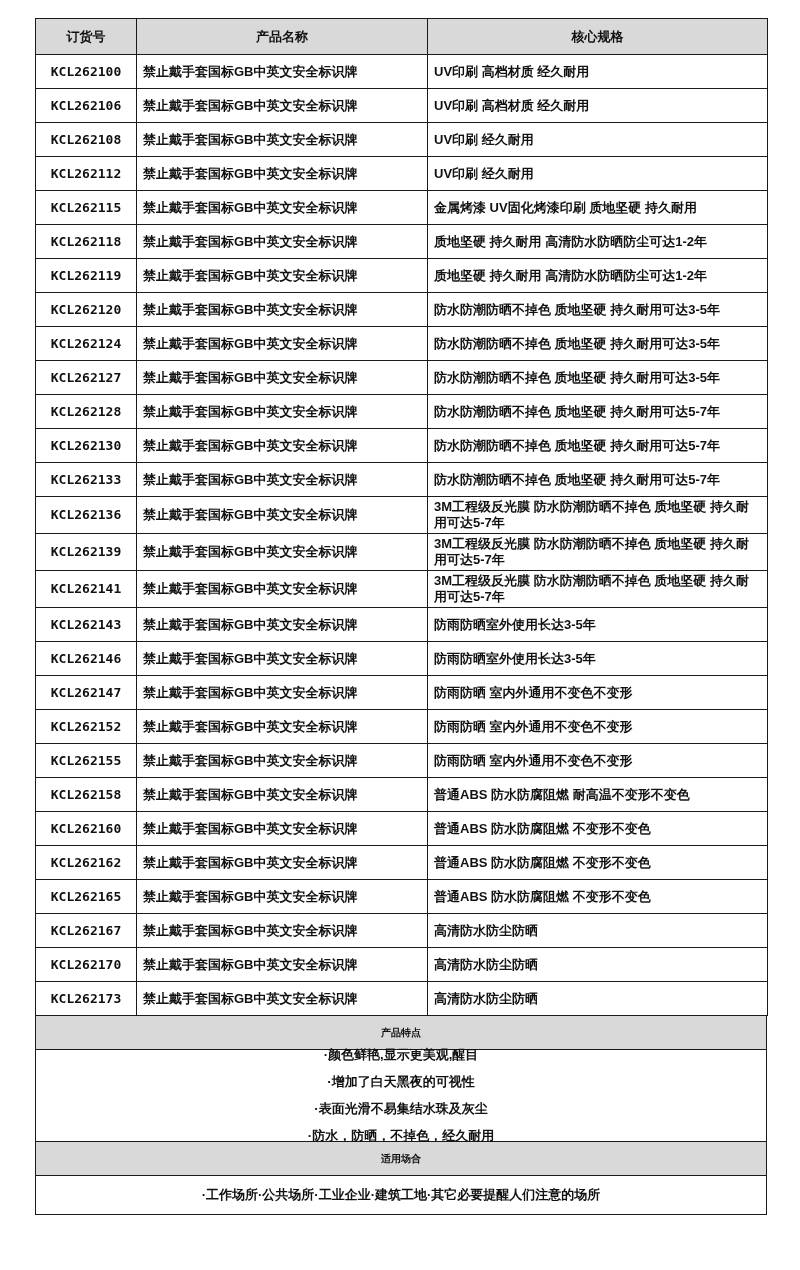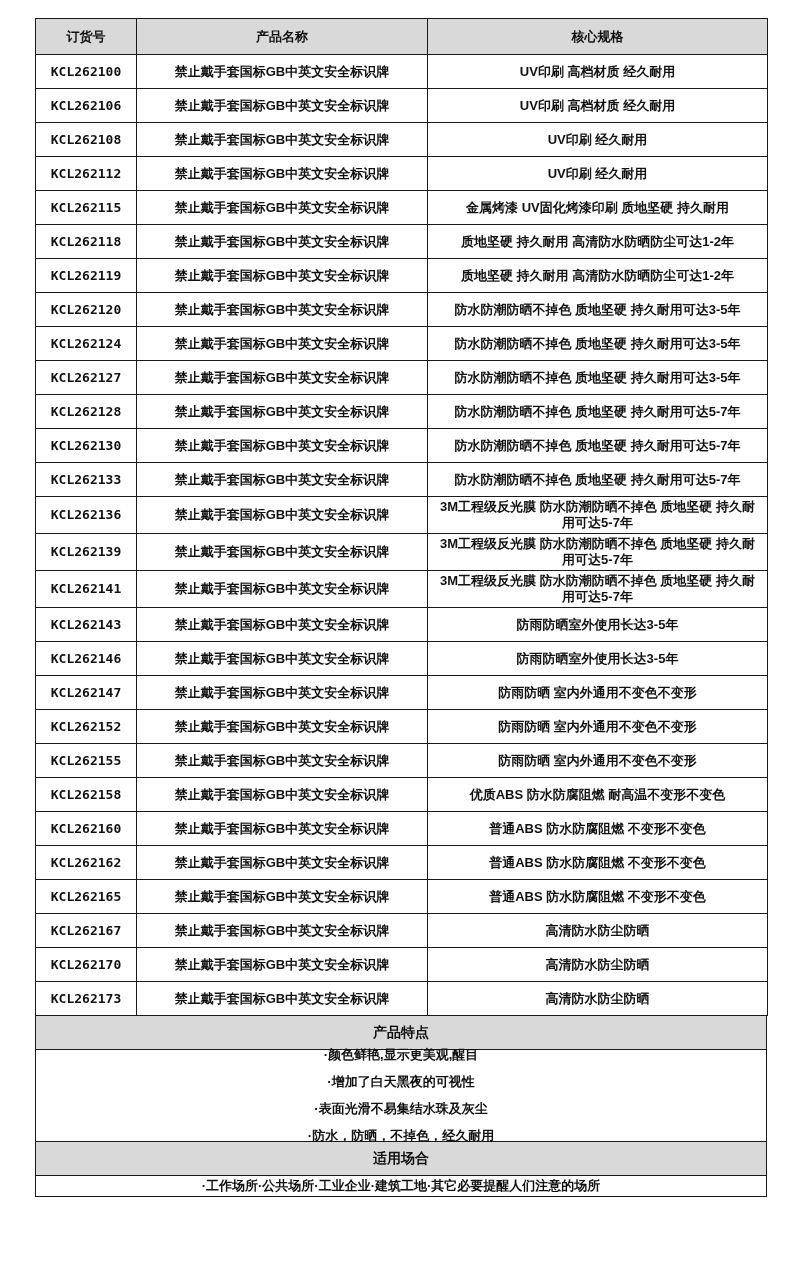--- a/index.html
+++ b/index.html
@@ -37,45 +37,45 @@
   }
   table.spec th.c1{text-align:center;}
   table.spec td{height:34px;padding:2px 6px;font-weight:bold;}
   td.col-order{
     text-align:center;
     font-family:"DejaVu Sans Mono","Liberation Mono",monospace;
     font-size:13px;
     letter-spacing:0px;
     font-weight:bold;
   }
-  td.col-name, td.col-spec{text-align:center;}
+  td.col-name, td.col-spec{text-align:left;}
   .band{
     width:732px;
     height:35px;
     margin-top:-1px;
     background:var(--header-bg);
     border:1px solid var(--border);
     display:flex;align-items:center;justify-content:center;
-    font-size:14px;font-weight:bold;
+    font-size:10px;font-weight:bold;
   }
   .box{
     width:732px;
     margin-top:-1px;
     border:1px solid var(--border);
     background:#ffffff;
   }
   .box.features{
     height:93px;
     display:flex;flex-direction:column;
     align-items:center;justify-content:center;
     gap:11px;
     font-size:13px;font-weight:bold;
   }
   .box.occasions{
-    height:22px;
+    height:40px;
     display:flex;align-items:center;justify-content:center;
     font-size:13px;font-weight:bold;
   }
   .feature-line{line-height:16px;}
 </style>
 </head>
 <body>
 
 <div class="sheet">
 
@@ -194,21 +194,21 @@
       <td class="col-spec">防雨防晒 室内外通用不变色不变形</td>
     </tr>
         <tr>
       <td class="col-order">KCL262155</td>
       <td class="col-name">禁止戴手套国标GB中英文安全标识牌</td>
       <td class="col-spec">防雨防晒 室内外通用不变色不变形</td>
     </tr>
         <tr>
       <td class="col-order">KCL262158</td>
       <td class="col-name">禁止戴手套国标GB中英文安全标识牌</td>
-      <td class="col-spec">优质ABS 防水防腐阻燃 耐高温不变形不变色</td>
+      <td class="col-spec">普通ABS 防水防腐阻燃 耐高温不变形不变色</td>
     </tr>
         <tr>
       <td class="col-order">KCL262160</td>
       <td class="col-name">禁止戴手套国标GB中英文安全标识牌</td>
       <td class="col-spec">普通ABS 防水防腐阻燃 不变形不变色</td>
     </tr>
         <tr>
       <td class="col-order">KCL262162</td>
       <td class="col-name">禁止戴手套国标GB中英文安全标识牌</td>
       <td class="col-spec">普通ABS 防水防腐阻燃 不变形不变色</td>

